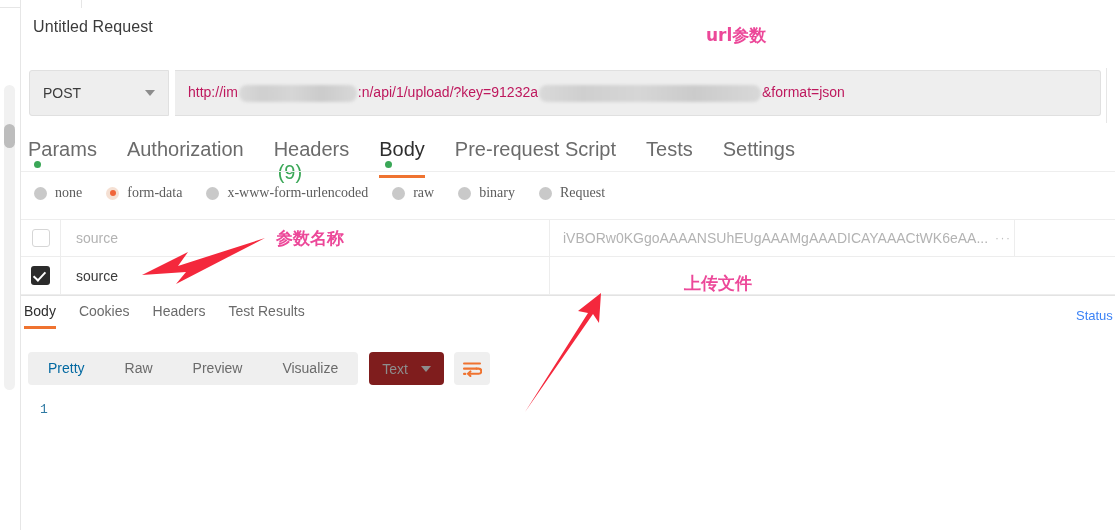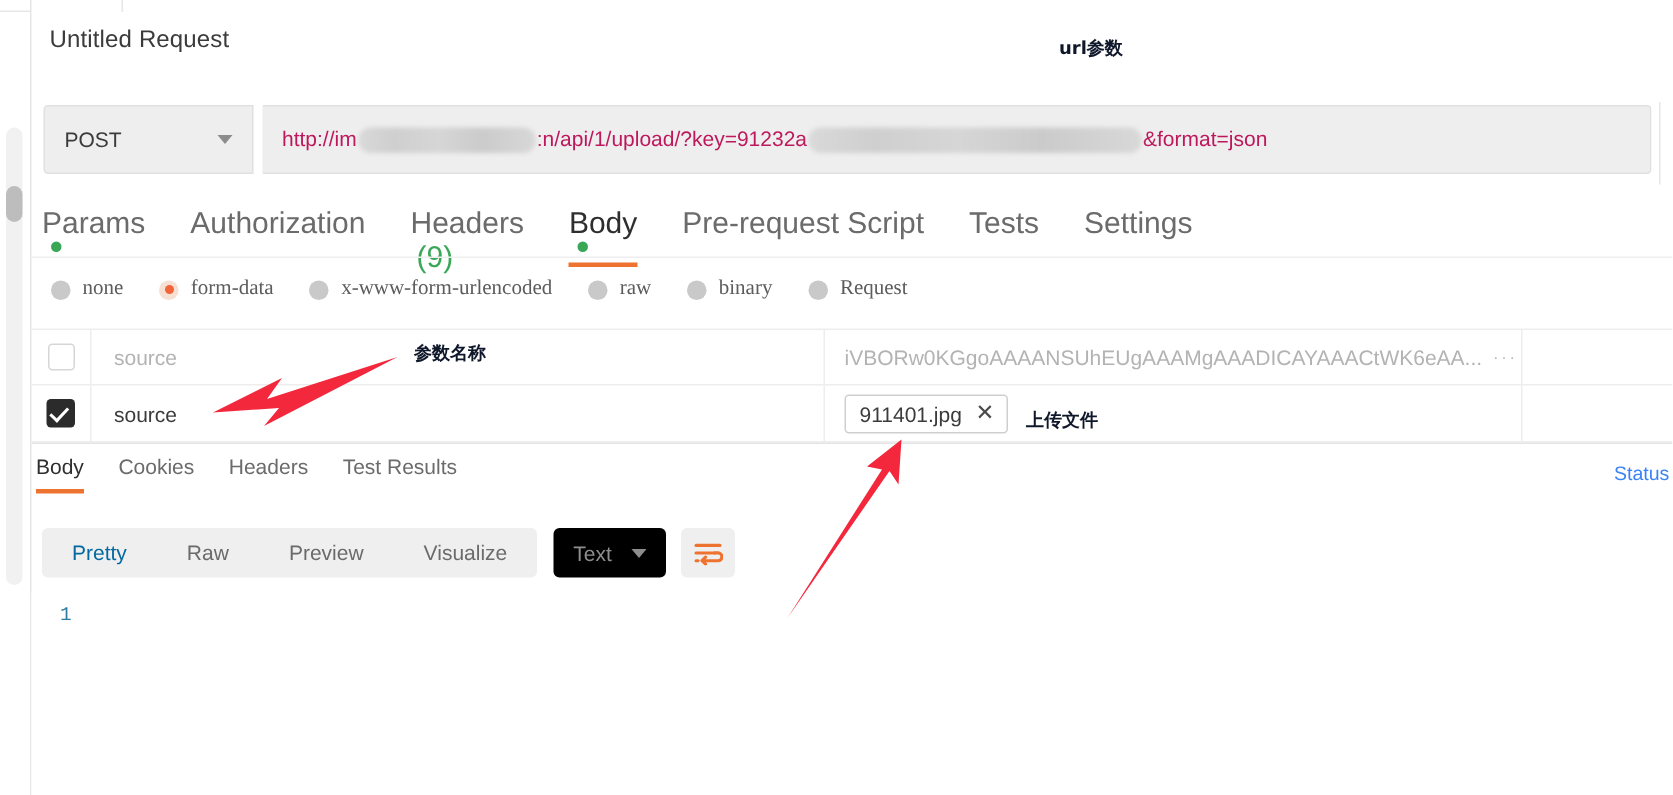--- a/index.html
+++ b/index.html
@@ -153,21 +153,21 @@
   .status-lbl { position: absolute; left: 1076px; top: 308px; font-size: 13px; color: #3b82f6; white-space: nowrap; }
 
   
   .viewbar { position: absolute; left: 28px; top: 352px; display: flex; align-items: center; }
   .seg {
     display: flex; align-items: center; background: #efefef; border-radius: 4px; height: 33px;
   }
   .seg-item { font-size: 14px; color: #6b6b6b; padding: 0 20px; line-height: 33px; white-space: nowrap; }
   .seg-item.active { color: #0369a1; }
   .fmt-box {
-    display: flex; align-items: center; gap: 13px; background: #000000; border-radius: 4px;
+    display: flex; align-items: center; gap: 13px; background: #7f1d1d; border-radius: 4px;
     height: 33px; padding: 0 13px; margin-left: 11px;
   }
   .fmt-label { font-size: 14px; color: #8d8d8d; }
   .caret-dn2 {
     width: 0; height: 0; border-left: 5px solid transparent;
     border-right: 5px solid transparent; border-top: 6px solid #8d8d8d;
   }
   .wrap-btn {
     width: 36px; height: 33px; background: #efefef; border-radius: 4px; margin-left: 10px;
     display: flex; align-items: center; justify-content: center;
@@ -175,21 +175,21 @@
 
   
   .editor { position: absolute; left: 21px; top: 395px; width: 1094px; height: 135px; background: #fff; }
   .gutter-num {
     position: absolute; left: 40px; top: 402px; font-family: "Liberation Mono", monospace;
     font-size: 13px; color: #2f7aa3;
   }
 
   
   .anno {
-    position: absolute; color: #0f172a; font-weight: bold; font-size: 12px;
+    position: absolute; color: #ec4899; font-weight: bold; font-size: 17px;
     font-family: "DejaVu Sans", sans-serif; white-space: nowrap;
   }
   .anno-url { left: 706px; top: 24px; }
   .anno-param { left: 276px; top: 227px; }
   .anno-file { left: 684px; top: 272px; }
   svg.arrows { position: absolute; left: 0; top: 0; width: 1115px; height: 530px; pointer-events: none; }
 
   .bottom-left-block { position: absolute; left: 0; top: 390px; width: 20px; height: 140px; background: #fff; }
 </style>
 </head>
@@ -287,26 +287,20 @@
       </div>
       <div class="fd-cell-tail"></div>
     </div>
 
     <div class="fd-row">
       <div class="fd-cell-check">
         <span class="cb-checked"></span>
       </div>
       <div class="fd-cell-key val">
         <span>source</span>
-      </div>
-      <div class="fd-cell-value">
-        <span class="file-chip">
-          <span>911401.jpg</span>
-          <span class="chip-x">✕</span>
-        </span>
       </div>
       <div class="fd-cell-tail"></div>
     </div>
   </div>
 
   <div class="resp-sep"></div>
   <div class="resp-tabs">
     <div class="resptab active">
       <span>Body</span>
       <span class="underline"></span>

